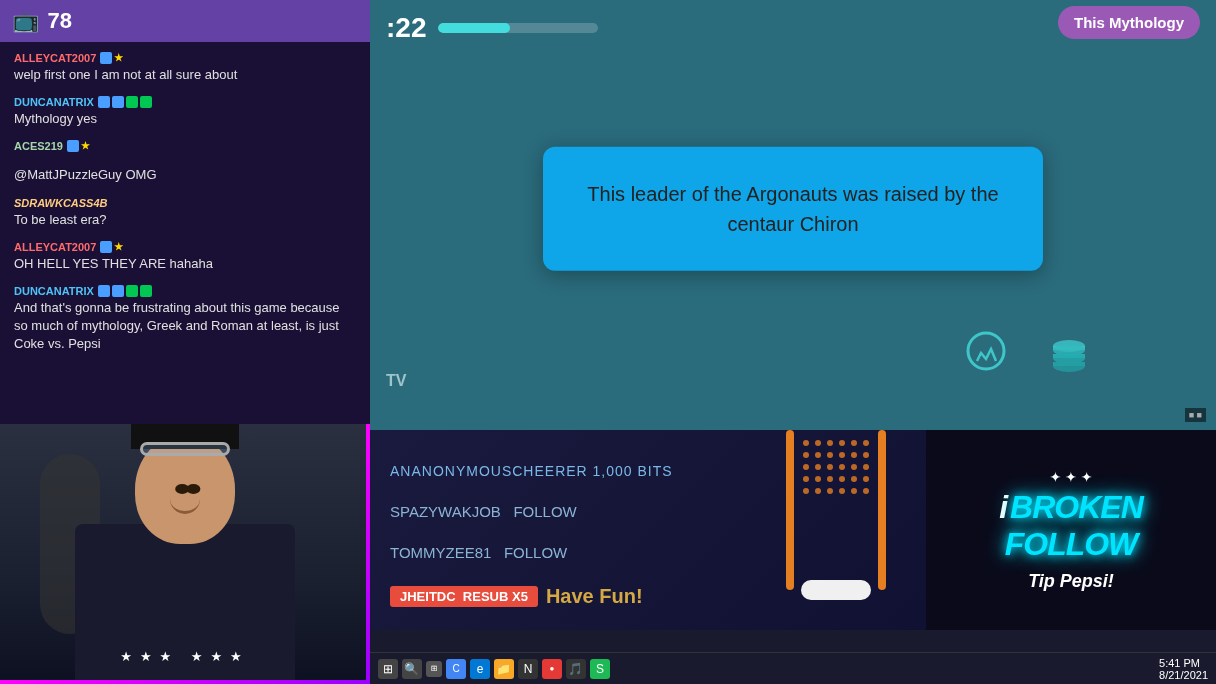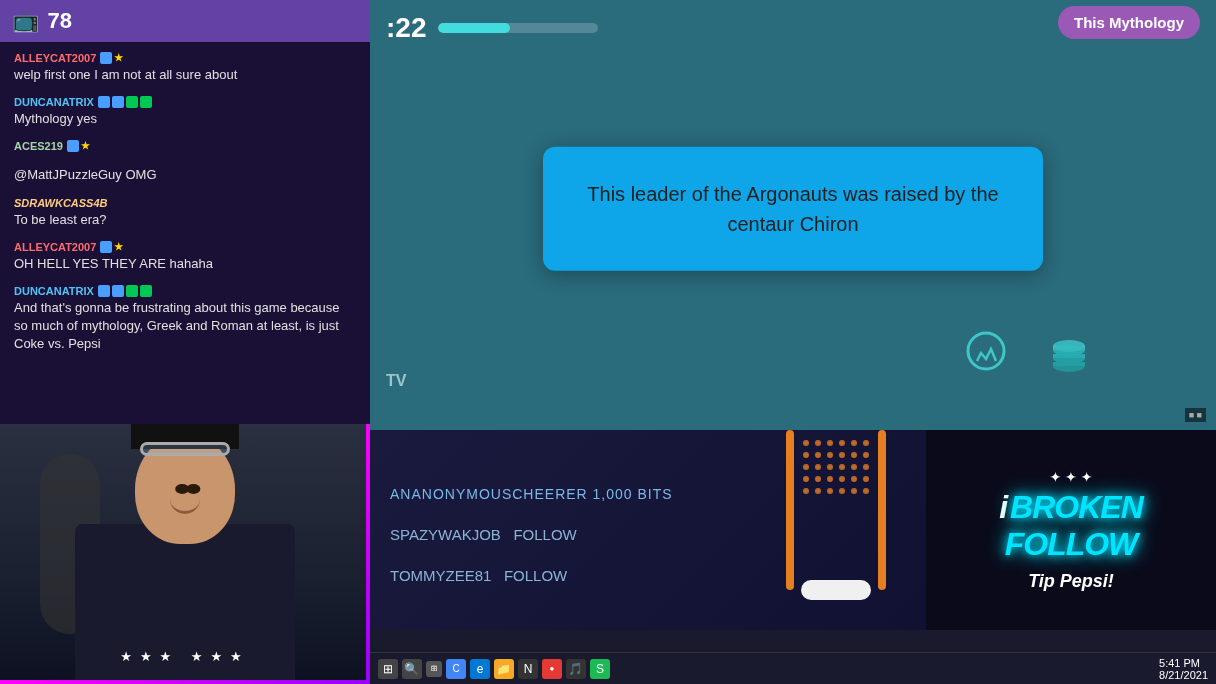--- a/index.html
+++ b/index.html
@@ -602,20 +602,27 @@
         <div class="notif-follow">
           <span>SPAZYWAKJOB</span>&nbsp;&nbsp;
           <span>FOLLOW</span>
         </div>
 
         <div class="notif-follow">
           <span>TOMMYZEE81</span>&nbsp;&nbsp;
           <span>FOLLOW</span>
         </div>
 
+        <div class="notif-resub">
+          <span class="resub-badge">
+            <span>JHEITDC</span>&nbsp;
+            <span>RESUB X5</span>
+          </span>
+          <span class="have-fun">Have Fun!</span>
+        </div>
       </div>
     </div>
 
     <div class="plinko-visual">
       <div class="plinko-board">
         <div class="plinko-bar-left"></div>
         <div class="plinko-bar-right"></div>
         <div class="plinko-dots">
           <div class="plinko-dot"></div>
           <div class="plinko-dot"></div>

